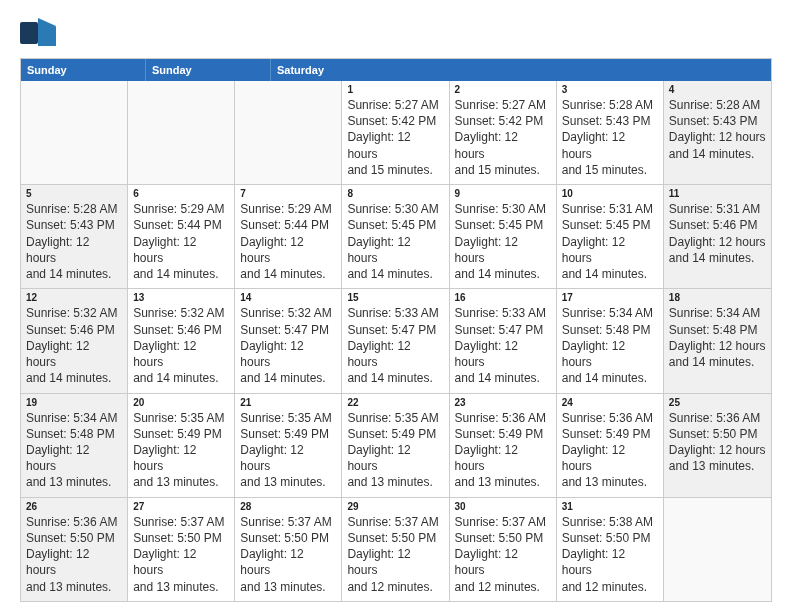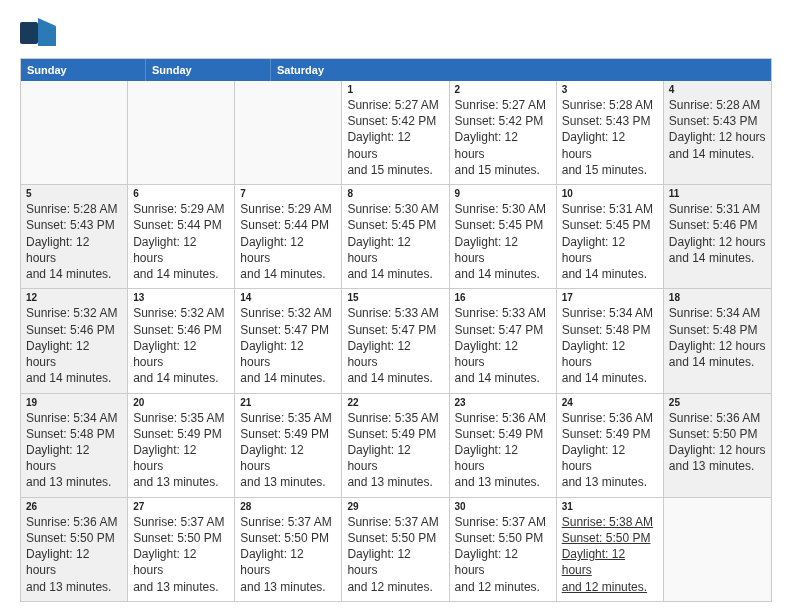--- a/index.html
+++ b/index.html
@@ -350,21 +350,21 @@
           </div>
           <div class="cal-cell">
             <div class="day-num">30</div>
             <div class="cell-text" style="white-space: pre-line;">Sunrise: 5:37 AM
 Sunset: 5:50 PM
 Daylight: 12 hours
 and 12 minutes.</div>
           </div>
           <div class="cal-cell">
             <div class="day-num">31</div>
-            <div class="cell-text" style="white-space: pre-line; text-decoration: underline;">Sunrise: 5:38 AM
+            <div class="cell-text" style="white-space: pre-line;">Sunrise: 5:38 AM
 Sunset: 5:50 PM
 Daylight: 12 hours
 and 12 minutes.</div>
           </div>
           <div class="cal-cell empty"></div>
         </div>
       </div>
   </div>
 </div>
 

